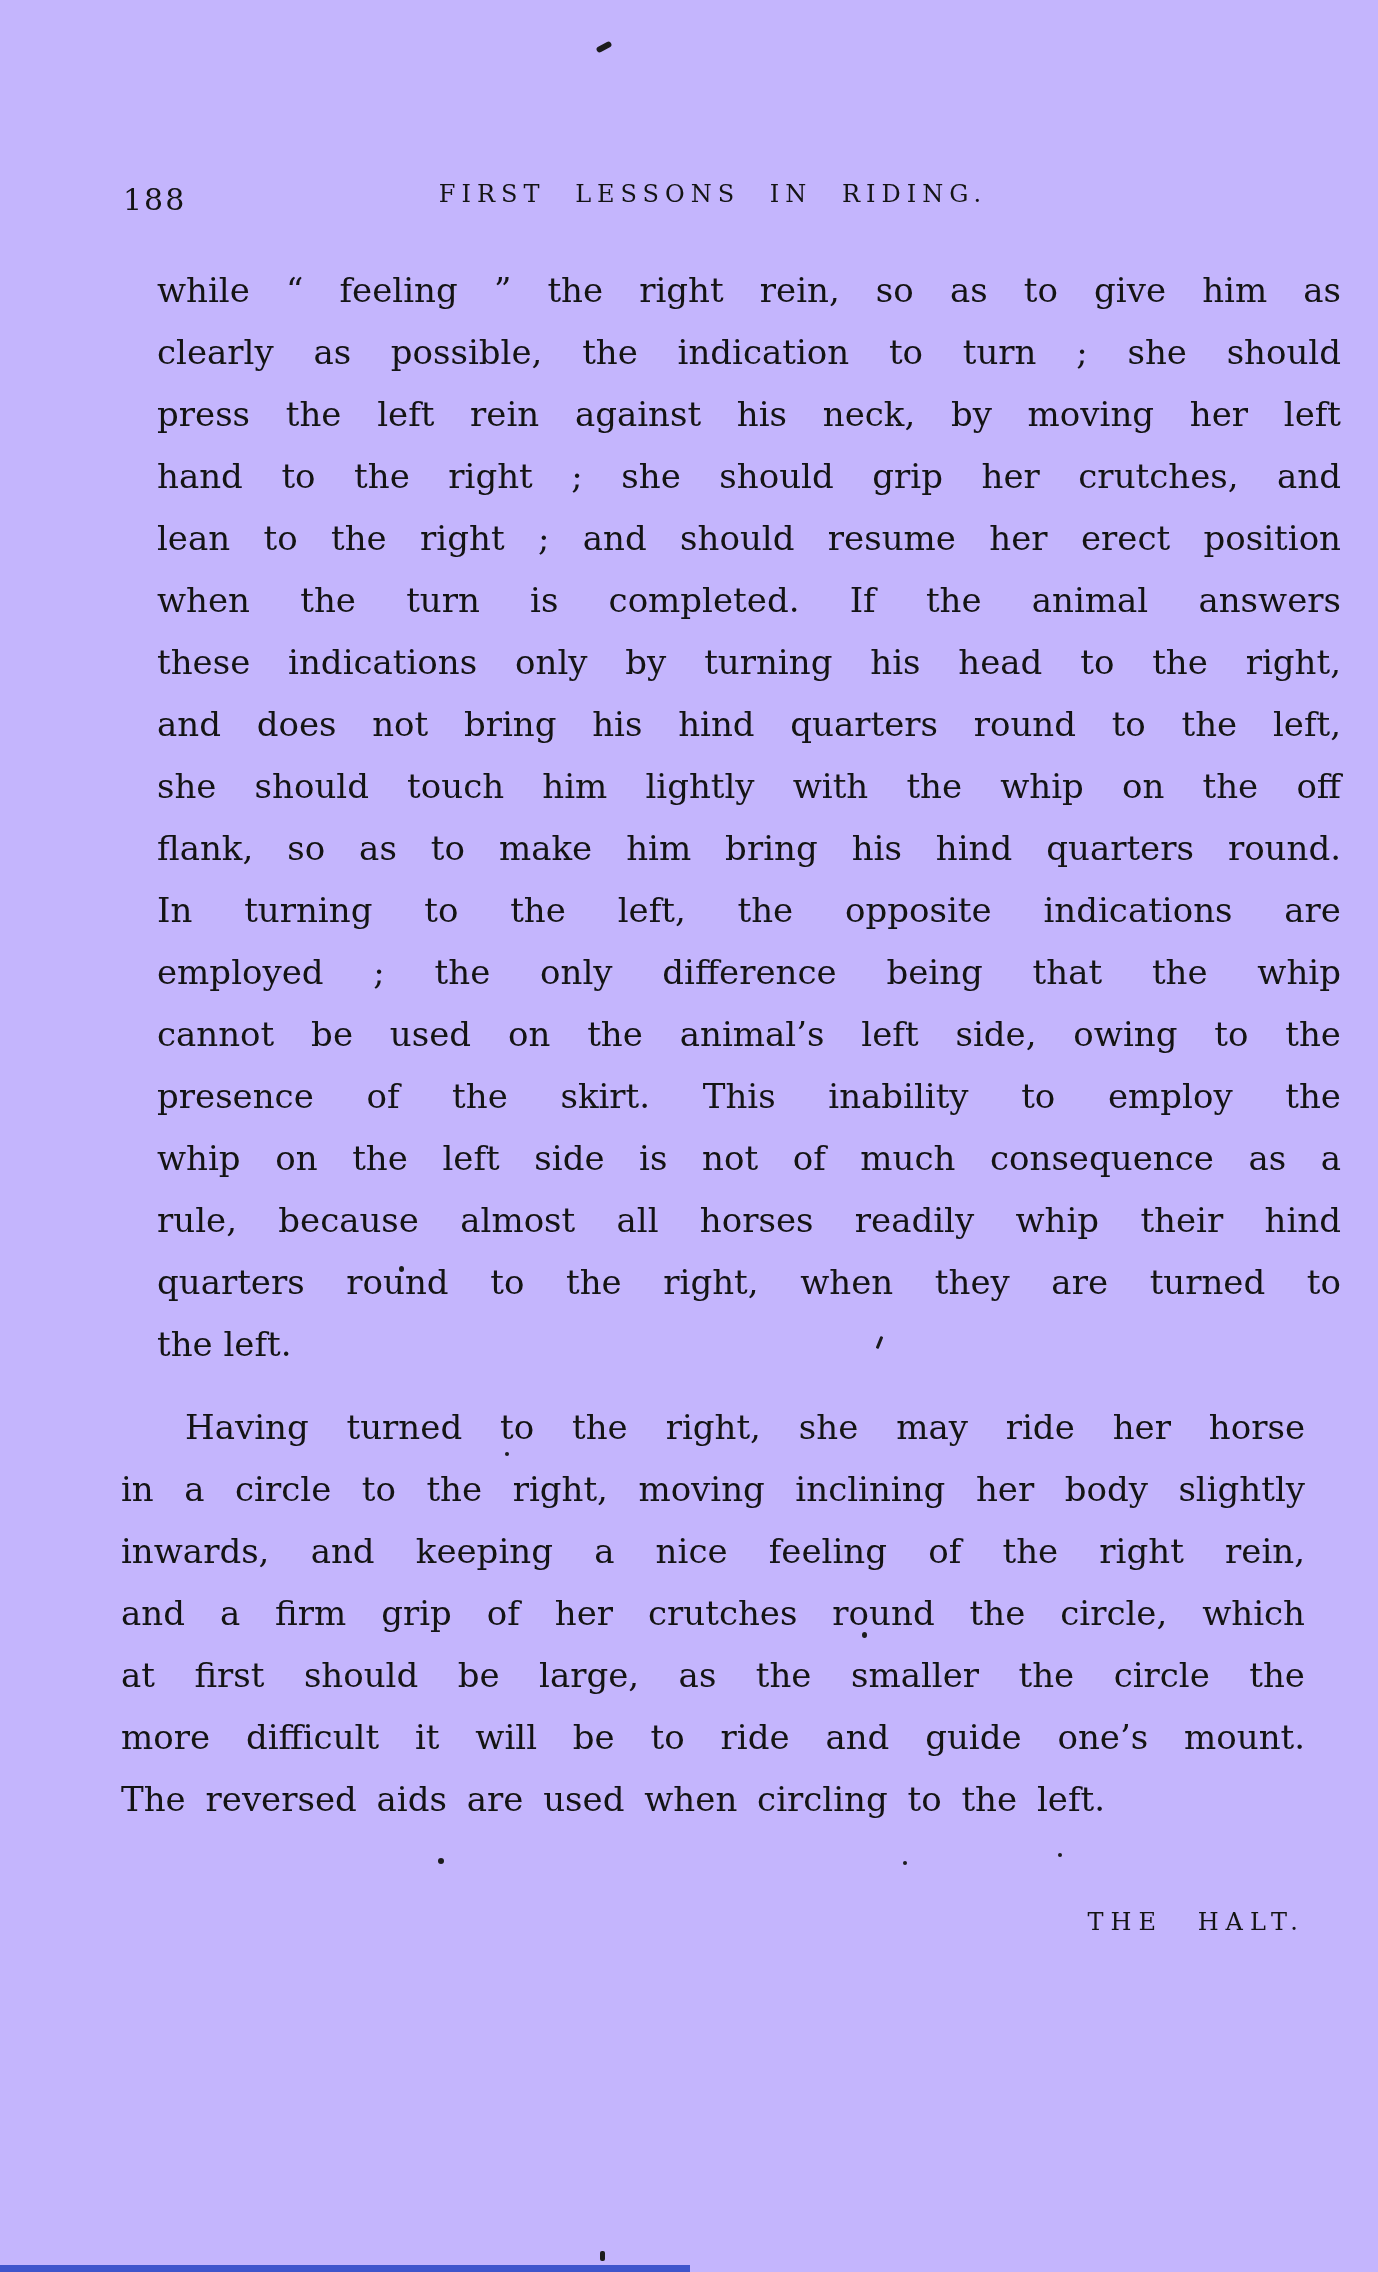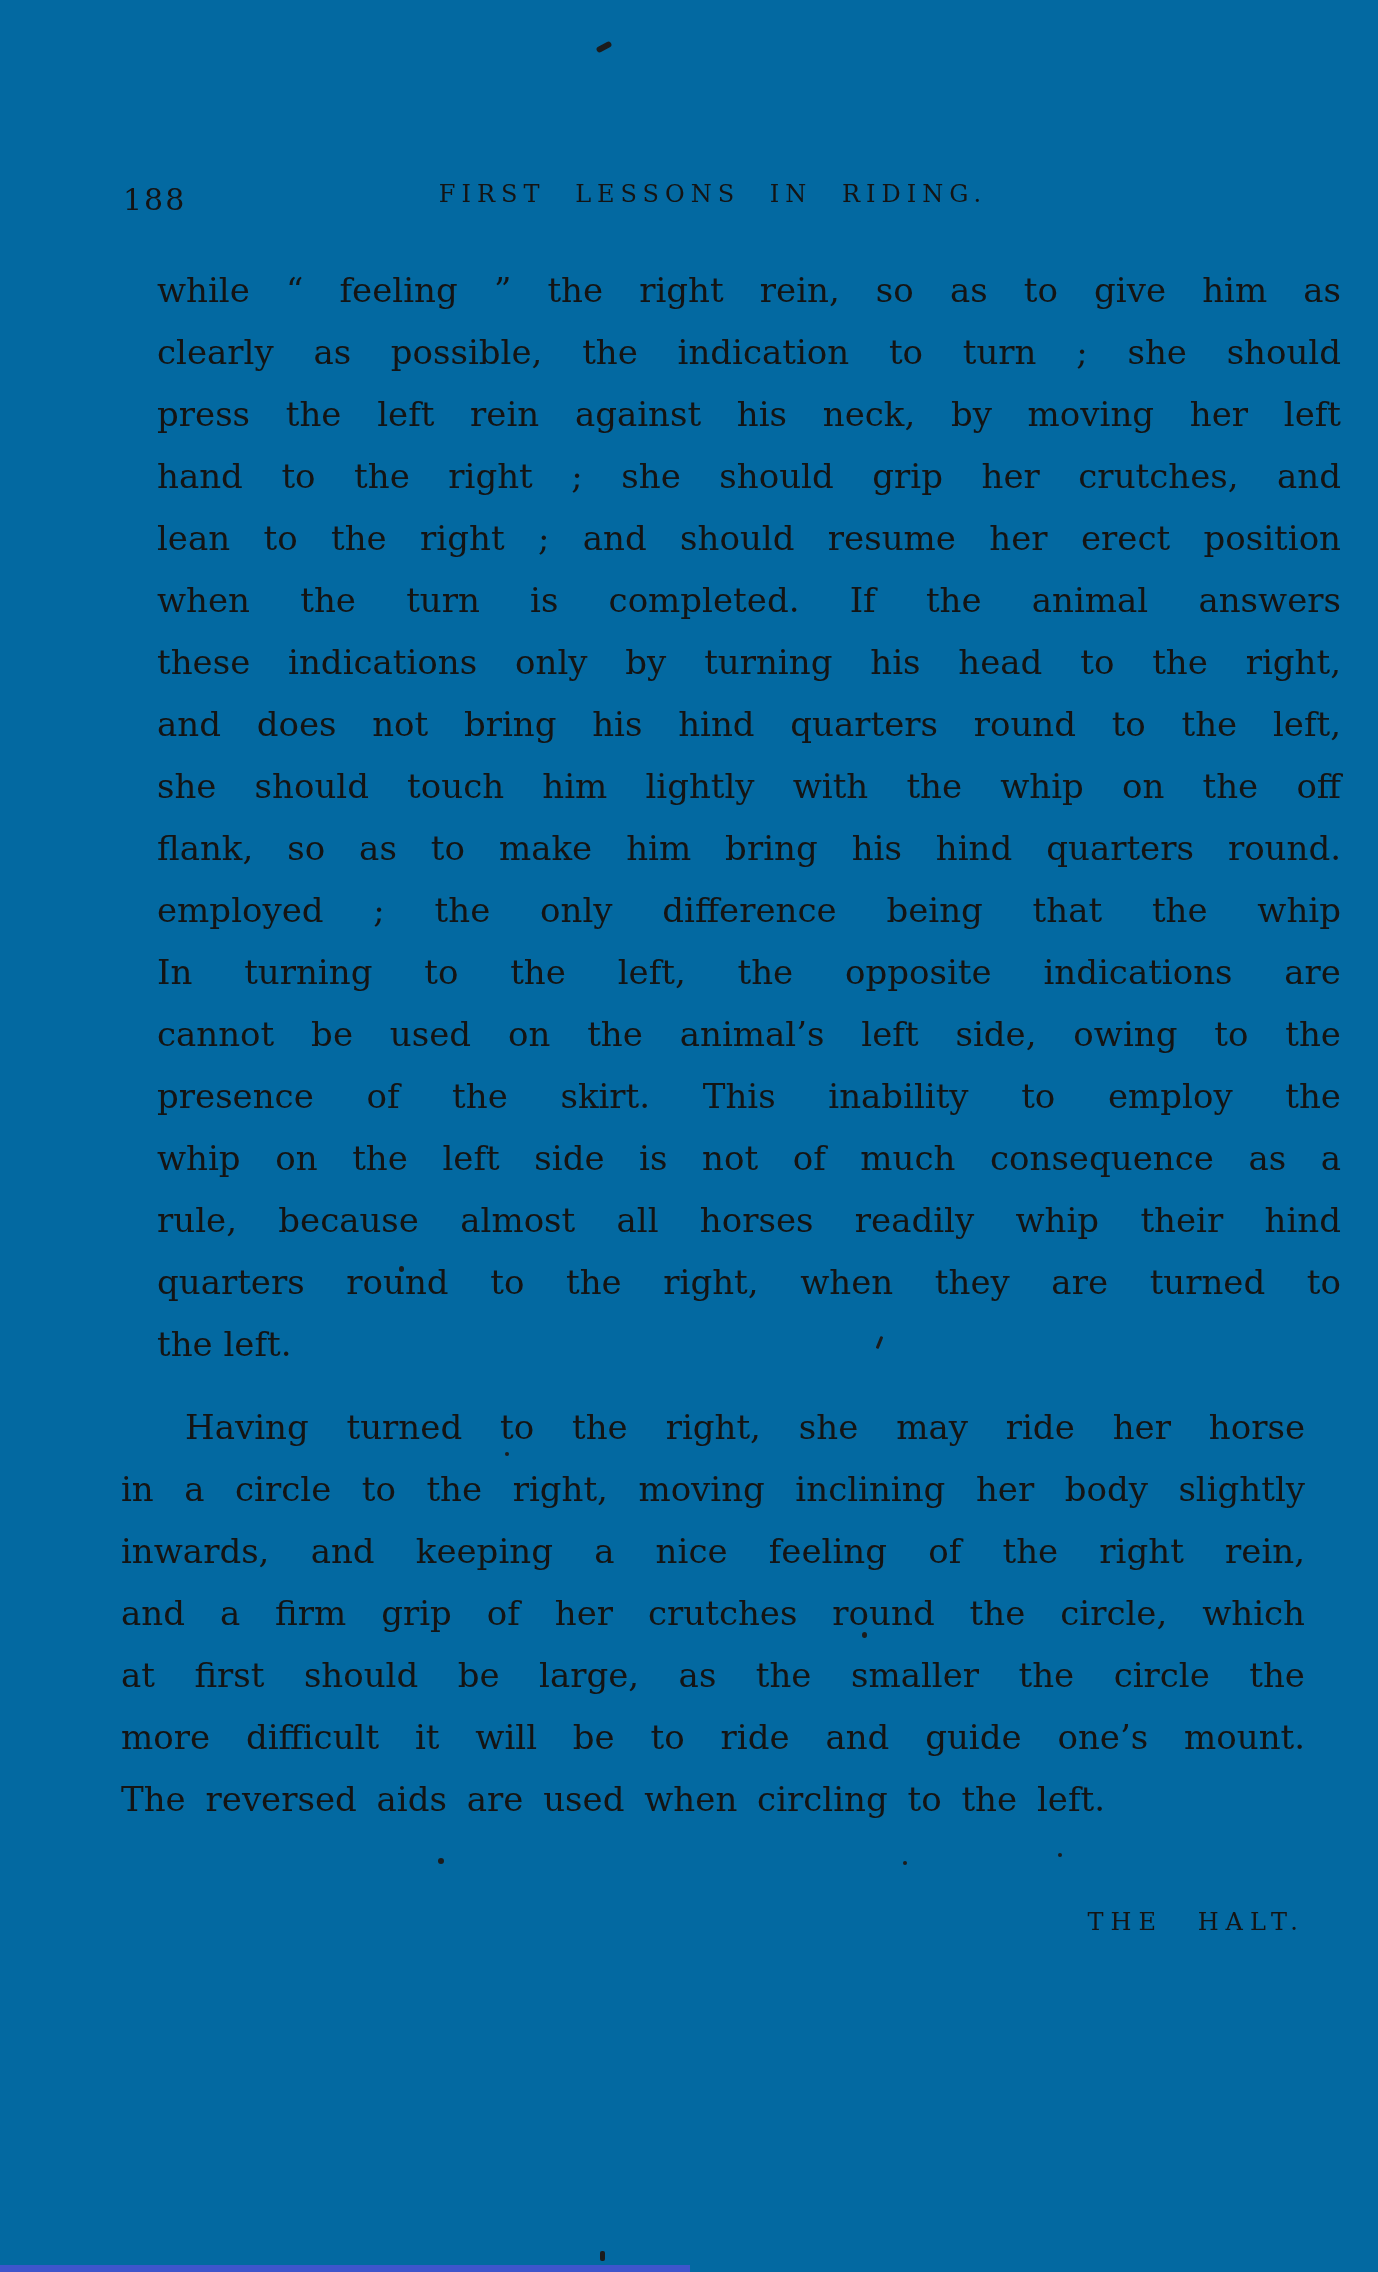--- a/index.html
+++ b/index.html
@@ -1,20 +1,20 @@
 <!DOCTYPE html>
 <html><head>
 <meta charset="utf-8">
 <style>
   html, body { margin: 0; padding: 0; background: #ffffff; }
   .page {
     position: relative;
     width: 1378px;
     height: 2272px;
-    background: #0369a1;
+    background: #c4b5fd;
     font-family: "DejaVu Serif", "Liberation Serif", serif;
     color: #141414;
     overflow: hidden;
   }
 
   
   .header { position: absolute; top: 180px; left: 121px; width: 1184px; height: 46px; }
   .pagenum { position: absolute; left: 2px; top: 2px; font-size: 30px; letter-spacing: 2px; }
   .running-title {
     position: absolute; left: 0; right: 0; top: 0; text-align: center;
@@ -71,22 +71,22 @@
     <div class="line">while “ feeling ” the right rein, so as to give him as</div>
     <div class="line">clearly as possible, the indication to turn ; she should</div>
     <div class="line">press the left rein against his neck, by moving her left</div>
     <div class="line">hand to the right ; she should grip her crutches, and</div>
     <div class="line">lean to the right ; and should resume her erect position</div>
     <div class="line">when the turn is completed.  If the animal answers</div>
     <div class="line">these indications only by turning his head to the right,</div>
     <div class="line">and does not bring his hind quarters round to the left,</div>
     <div class="line">she should touch him lightly with the whip on the off</div>
     <div class="line">flank, so as to make him bring his hind quarters round.</div>
+    <div class="line">In turning to the left, the opposite indications are</div>
     <div class="line">employed ; the only difference being that the whip</div>
-    <div class="line">In turning to the left, the opposite indications are</div>
     <div class="line">cannot be used on the animal’s left side, owing to the</div>
     <div class="line">presence of the skirt.  This inability to employ the</div>
     <div class="line">whip on the left side is not of much consequence as a</div>
     <div class="line">rule, because almost all horses readily whip their hind</div>
     <div class="line">quarters round to the right, when they are turned to</div>
     <div class="line flush">the left.</div>
   </div>
 
   <div class="speck" id="speck-because"></div>
   <div class="speck" id="speck-slash"></div>

